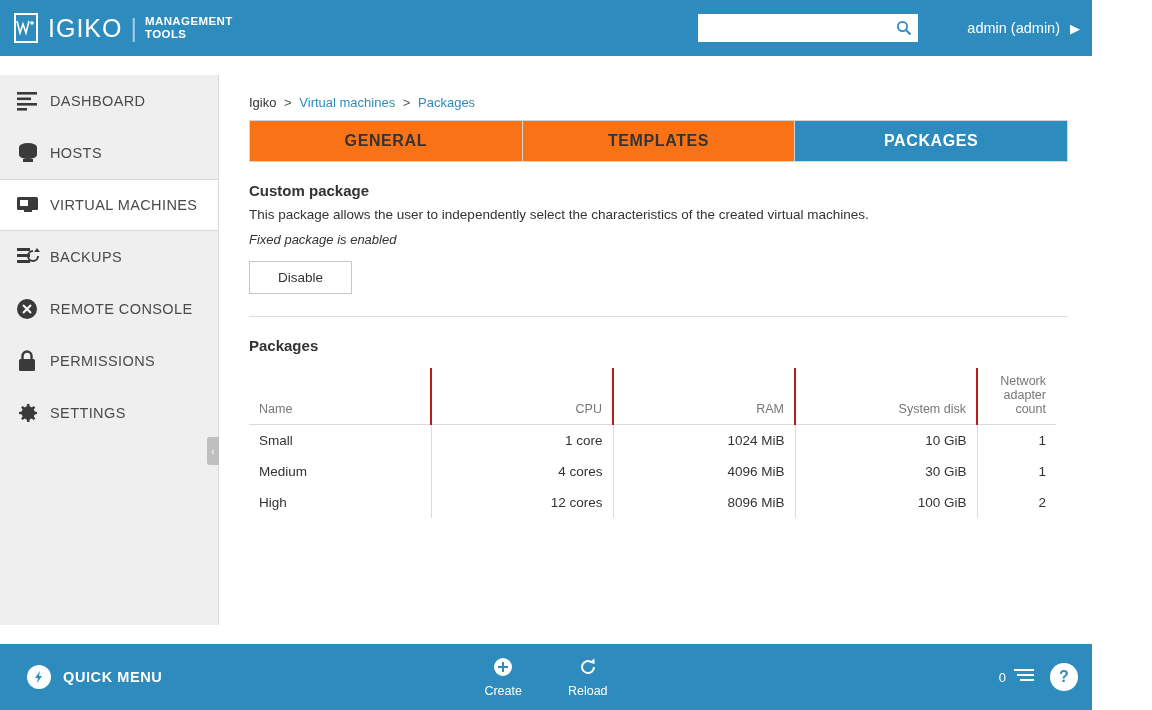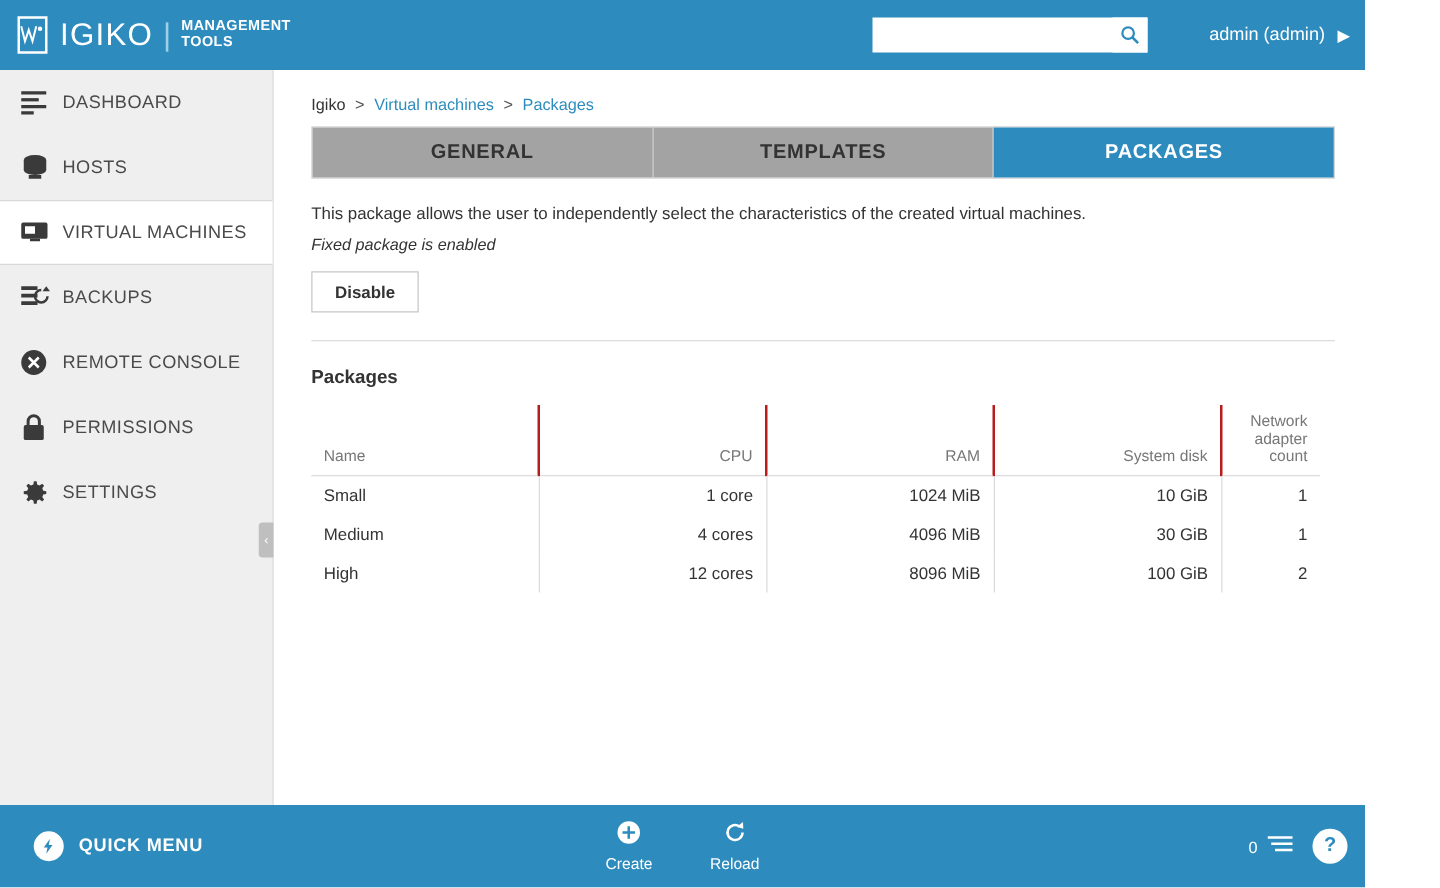--- a/index.html
+++ b/index.html
@@ -5,21 +5,21 @@
   * { box-sizing: border-box; margin: 0; padding: 0; }
   html, body {
     width: 1152px; height: 710px;
     font-family: "Liberation Sans", sans-serif;
     background: #ffffff;
     overflow: hidden;
   }
   .app {
     position: relative;
     width: 1092px; height: 710px;
-    display: flex; flex-direction: column;
+    display: flex; flex-direction: column; gap: 19px;
   }
 
   
   .topbar {
     height: 56px;
     background: #2e8bc0;
     background: #2d8cbd;
     display: flex; align-items: center;
     flex: 0 0 56px;
     position: relative;
@@ -135,45 +135,44 @@
     display: flex;
     margin: 0 12px 0 30px;
     border: 1px solid #d4d4d4;
     height: 42px;
   }
   .tab {
     flex: 1;
     display: flex; align-items: center; justify-content: center;
     font-size: 16px; font-weight: bold; letter-spacing: .6px;
     color: #333;
-    background: #a3a3a3;
+    background: #f97316;
     border-right: 1px solid #d4d4d4;
     cursor: pointer;
   }
   .tab:last-child { border-right: none; }
   .tab.active { background: #2d8cbd; color: #fff; }
 
   .section { margin: 0 12px 0 30px; padding-top: 20px; }
   .section-title {
     font-size: 15px; font-weight: bold; color: #333; margin-bottom: 8px;
   }
   .section-desc { font-size: 13.5px; color: #333; margin-bottom: 10px; }
   .section-status { font-size: 13px; color: #333; font-style: italic; margin-bottom: 14px; }
 
   .btn {
     display: inline-block;
     min-width: 82px;
-    padding: 8px 18px;
+    padding: 8px 28px;
     background: #fff;
     border: 1px solid #c6c6c6;
     font-size: 13.5px;
     color: #333;
     cursor: pointer;
     font-family: "Liberation Sans", sans-serif;
-    font-weight: bold;
   }
   .divider { height: 1px; background: #dcdcdc; margin: 22px 12px 0 30px; }
 
   table.pkg {
     width: calc(100% - 12px);
     margin-left: 0;
     border-collapse: collapse;
     margin-top: 14px;
   }
   table.pkg th {
@@ -374,20 +373,21 @@
         <a>Packages</a>
       </div>
 
       <div class="tabs">
         <div class="tab">GENERAL</div>
         <div class="tab">TEMPLATES</div>
         <div class="tab active">PACKAGES</div>
       </div>
 
       <div class="section">
+        <div class="section-title">Custom package</div>
         <div class="section-desc">This package allows the user to independently select the characteristics of the created virtual machines.</div>
         <div class="section-status">Fixed package is enabled</div>
         <button class="btn">Disable</button>
       </div>
 
       <div class="divider"></div>
 
       <div class="section">
         <div class="section-title">Packages</div>
 

